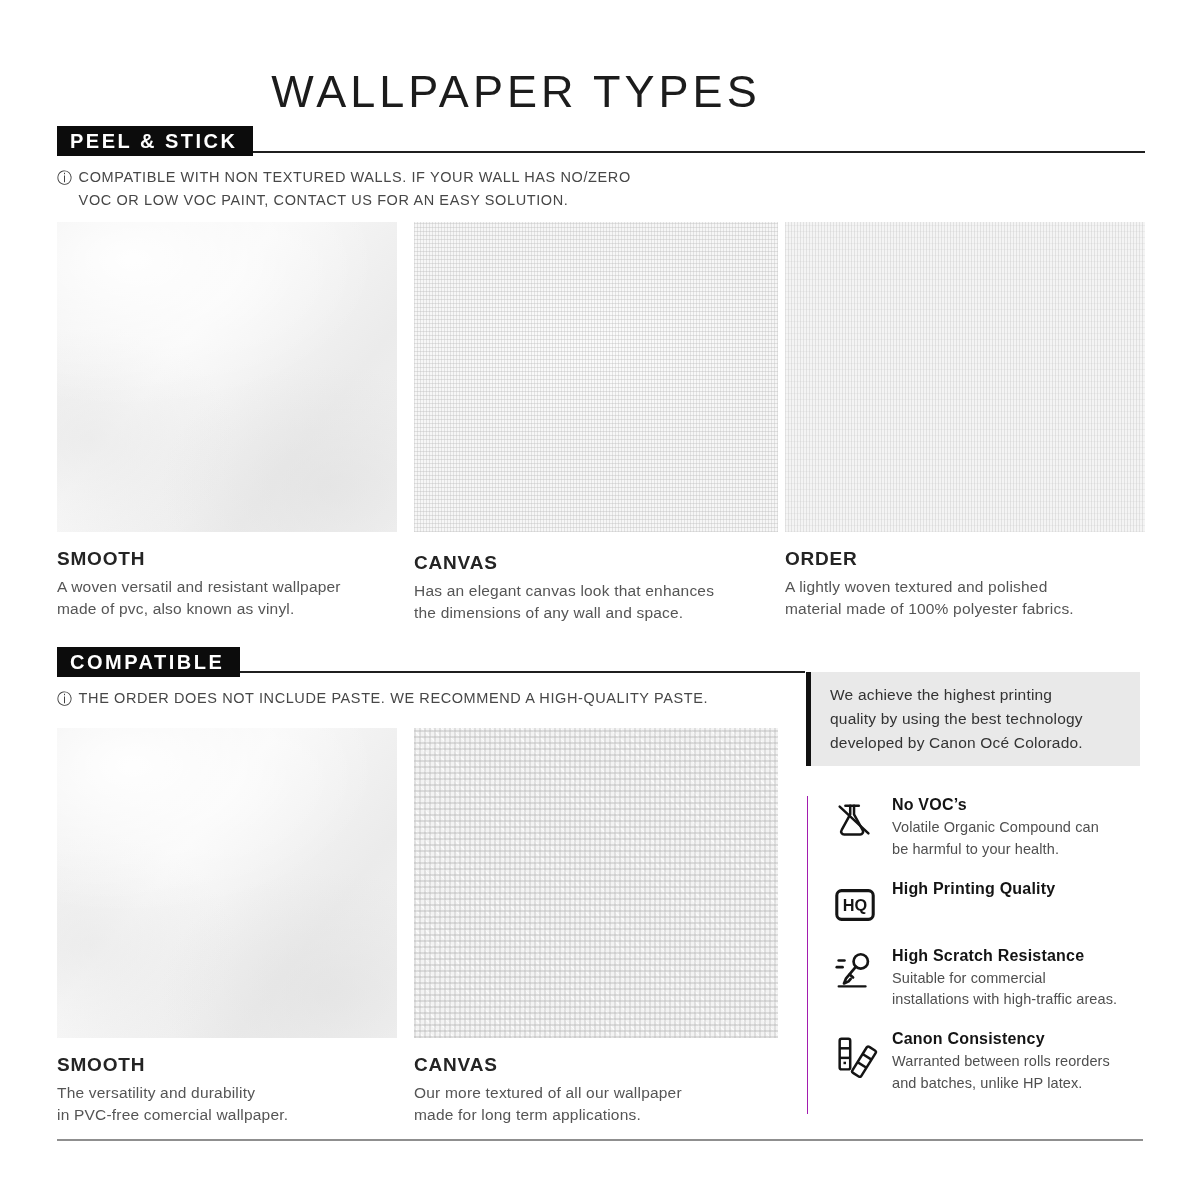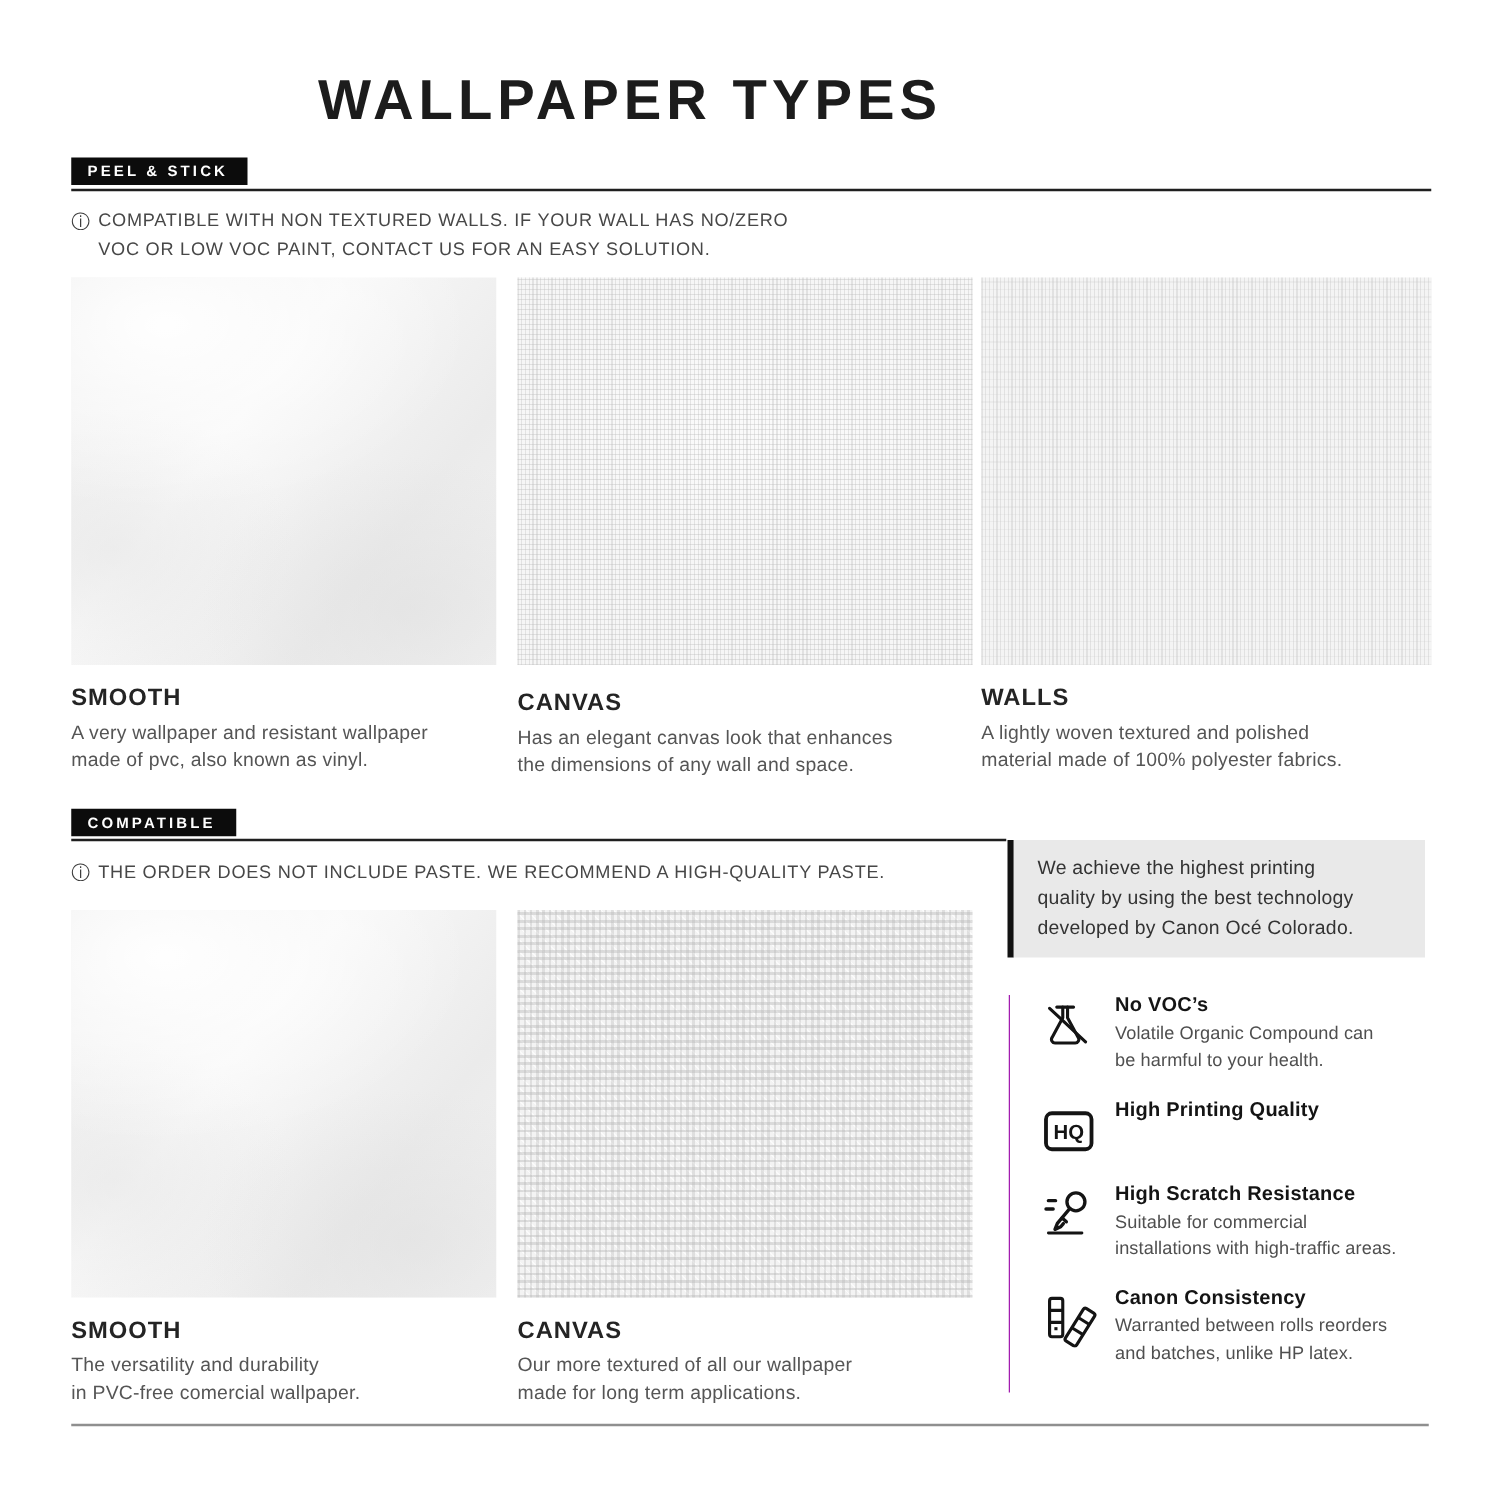--- a/index.html
+++ b/index.html
@@ -8,30 +8,30 @@
     width:1200px;height:1200px;
     background:#ffffff;
     font-family:"Liberation Sans","DejaVu Sans",sans-serif;
     color:#1b1b1b;
     overflow:hidden;
   }
   .preline{white-space:pre-line;}
 
   
   .title{
-    position:absolute;left:0;top:50px;width:1000px;margin:4px;
+    position:absolute;left:0;top:50px;width:1000px;margin:16px;
     text-align:center;
-    font-size:45px;font-weight:700;letter-spacing:4px;color:#1c1c1c;
+    font-size:45px;font-weight:400;letter-spacing:4px;color:#1c1c1c;
   }
 
   
   .badge{
     position:absolute;left:57px;
     background:#0c0c0c;color:#ffffff;
-    font-size:12px;font-weight:700;letter-spacing:2.5px;
+    font-size:20px;font-weight:700;letter-spacing:2.5px;
     padding:5px 16px 5px 13px;
     line-height:1;
     z-index:2;
   }
   .rule{
     position:absolute;left:57px;width:1088px;height:2px;background:#1f1f1f;
   }
 
   
   .note{
@@ -121,32 +121,32 @@
 
   <div class="note" style="top:166px;width:720px;">
     <span class="note-icon">ⓘ</span>
     <span class="preline">COMPATIBLE WITH NON TEXTURED WALLS. IF YOUR WALL HAS NO/ZERO
 VOC OR LOW VOC PAINT, CONTACT US FOR AN EASY SOLUTION.</span>
   </div>
 
   <div class="col" style="left:57px;top:222px;width:340px;">
     <div class="swatch tex-smooth"></div>
     <div class="swatch-title">SMOOTH</div>
-    <div class="swatch-desc preline">A very wallpaper and resistant wallpaper
+    <div class="swatch-desc preline">A woven versatil and resistant wallpaper
 made of pvc, also known as vinyl.</div>
   </div>
   <div class="col" style="left:414px;top:222px;width:364px;">
     <div class="swatch tex-canvas-fine"></div>
     <div class="swatch-title" style="margin-top:20px;">CANVAS</div>
     <div class="swatch-desc preline">Has an elegant canvas look that enhances
 the dimensions of any wall and space.</div>
   </div>
   <div class="col" style="left:785px;top:222px;width:360px;">
     <div class="swatch tex-fabric"></div>
-    <div class="swatch-title">WALLS</div>
+    <div class="swatch-title">ORDER</div>
     <div class="swatch-desc preline">A lightly woven textured and polished
 material made of 100% polyester fabrics.</div>
   </div>
 
   <div class="rule" style="top:671px;width:748px;"></div>
   <div class="badge" style="top:647px;">COMPATIBLE</div>
 
   <div class="note" style="top:687px;width:720px;">
     <span class="note-icon">ⓘ</span>
     <span class="preline">THE ORDER DOES NOT INCLUDE PASTE. WE RECOMMEND A HIGH-QUALITY PASTE.</span>

